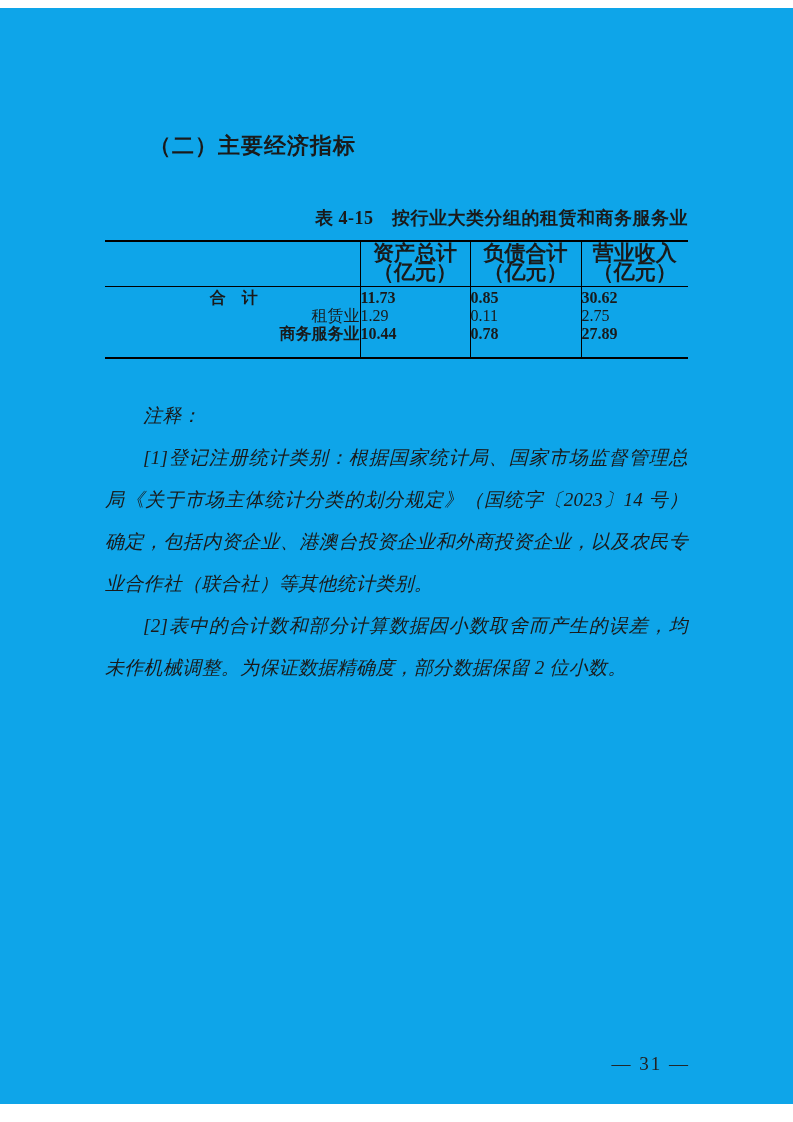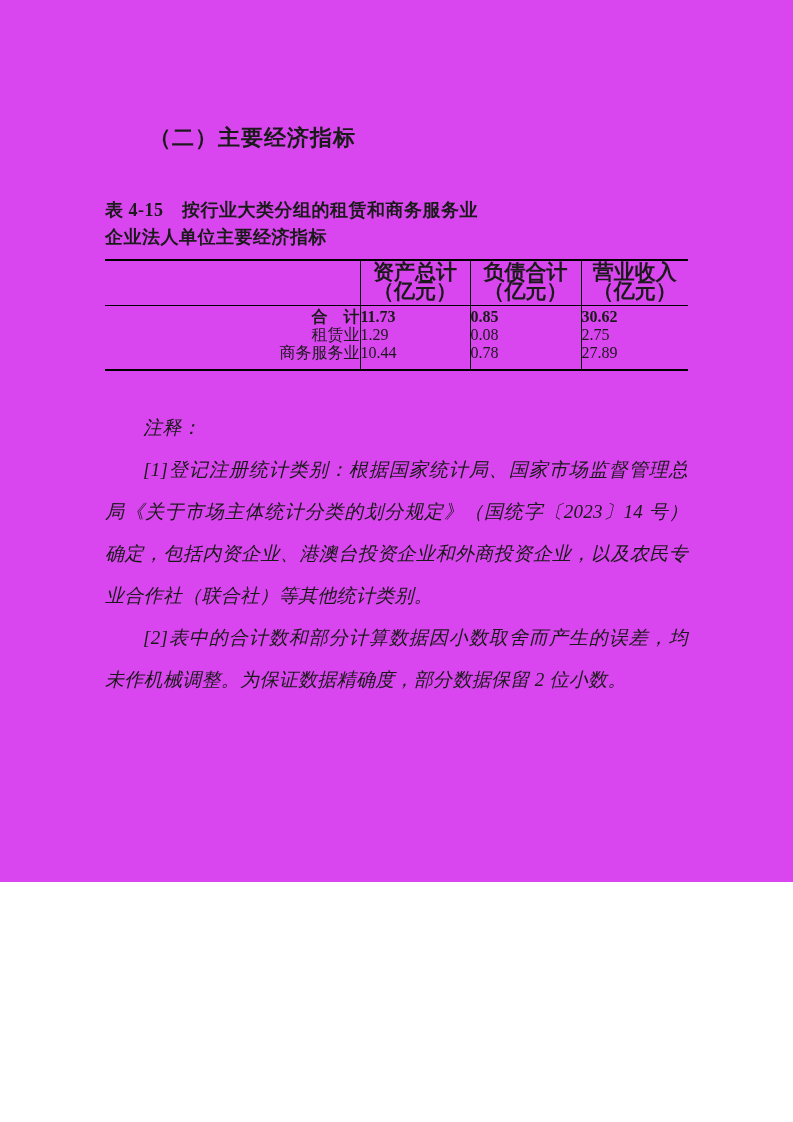--- a/index.html
+++ b/index.html
@@ -5,45 +5,46 @@
   * { box-sizing: border-box; }
   html, body { margin: 0; padding: 0; }
   body {
     width: 793px;
     background: #ffffff;
     font-family: "Liberation Serif", "DejaVu Serif", serif;
   }
   .page {
     position: relative;
     width: 793px;
-    height: 882px;
-    background: #d946ef;
+    height: 1096px;
+    background: #0ea5e9;
     color: #1a1a1a;
     padding: 123px 105px 0 105px;
     overflow: hidden;
+    margin-top: 8px;
   }
   .heading {
     font-family: "Liberation Sans", "DejaVu Sans", sans-serif;
     font-size: 22px;
     font-weight: 700;
     margin: 0 0 13px 0;
     padding-left: 44px;
     letter-spacing: 1px;
   }
   .body-text p.para {
     margin: 0;
     font-size: 21px;
     line-height: 42px;
     text-align: justify;
     text-indent: 2em;
     letter-spacing: 0.5px;
   }
   .table-title {
     margin-top: 44px;
-    text-align: left;
+    text-align: right;
     font-weight: 700;
     font-size: 18px;
     line-height: 27px;
     letter-spacing: 0.5px;
   }
   table.stat-table {
     width: 100%;
     margin-top: 8px;
     border-collapse: collapse;
     table-layout: fixed;
@@ -66,22 +67,22 @@
     font-size: 16px;
     line-height: 18px;
   }
   table.stat-table tbody td.val {
     text-align: left;
     font-size: 16px;
     line-height: 18px;
     padding: 0;
   }
   table.stat-table tbody tr:first-child > * { padding-top: 2px; }
-  table.stat-table tbody tr:last-child > * { padding-bottom: 7px; }
-  table.stat-table tbody tr.row-total th.stub { text-align: right; font-weight: 700; }
+  table.stat-table tbody tr:last-child > * { padding-bottom: 14px; font-weight: bold; }
+  table.stat-table tbody tr.row-total th.stub { text-align: center; font-weight: 700; }
   table.stat-table tbody tr.row-total td.val { font-weight: 700; }
   .notes {
     margin-top: 36px;
     font-size: 19px;
     line-height: 42px;
     text-align: justify;
     letter-spacing: 0.3px;
     font-style: italic;
   }
   .notes p { margin: 0; text-indent: 2em; }
@@ -97,21 +98,20 @@
 </head>
 <body>
 
 <div class="page">
 
   <h1 class="heading">（二）主要经济指标</h1>
 
 
   <div class="table-title">
     <div>表 4-15　按行业大类分组的租赁和商务服务业</div>
-    <div>企业法人单位主要经济指标</div>
   </div>
 
   <table class="stat-table">
     <colgroup>
       <col style="width:255px">
       <col style="width:110px">
       <col style="width:111px">
       <col style="width:107px">
     </colgroup>
     <thead>
@@ -134,21 +134,21 @@
     <tbody id="table-body">
         <tr class="row-total">
           <th class="stub">合　计</th>
           <td class="val">11.73</td>
           <td class="val">0.85</td>
           <td class="val">30.62</td>
         </tr>
         <tr class="row-industry">
           <th class="stub">租赁业</th>
           <td class="val">1.29</td>
-          <td class="val">0.08</td>
+          <td class="val">0.11</td>
           <td class="val">2.75</td>
         </tr>
         <tr class="row-industry">
           <th class="stub">商务服务业</th>
           <td class="val">10.44</td>
           <td class="val">0.78</td>
           <td class="val">27.89</td>
         </tr>
       </tbody>
   </table>

